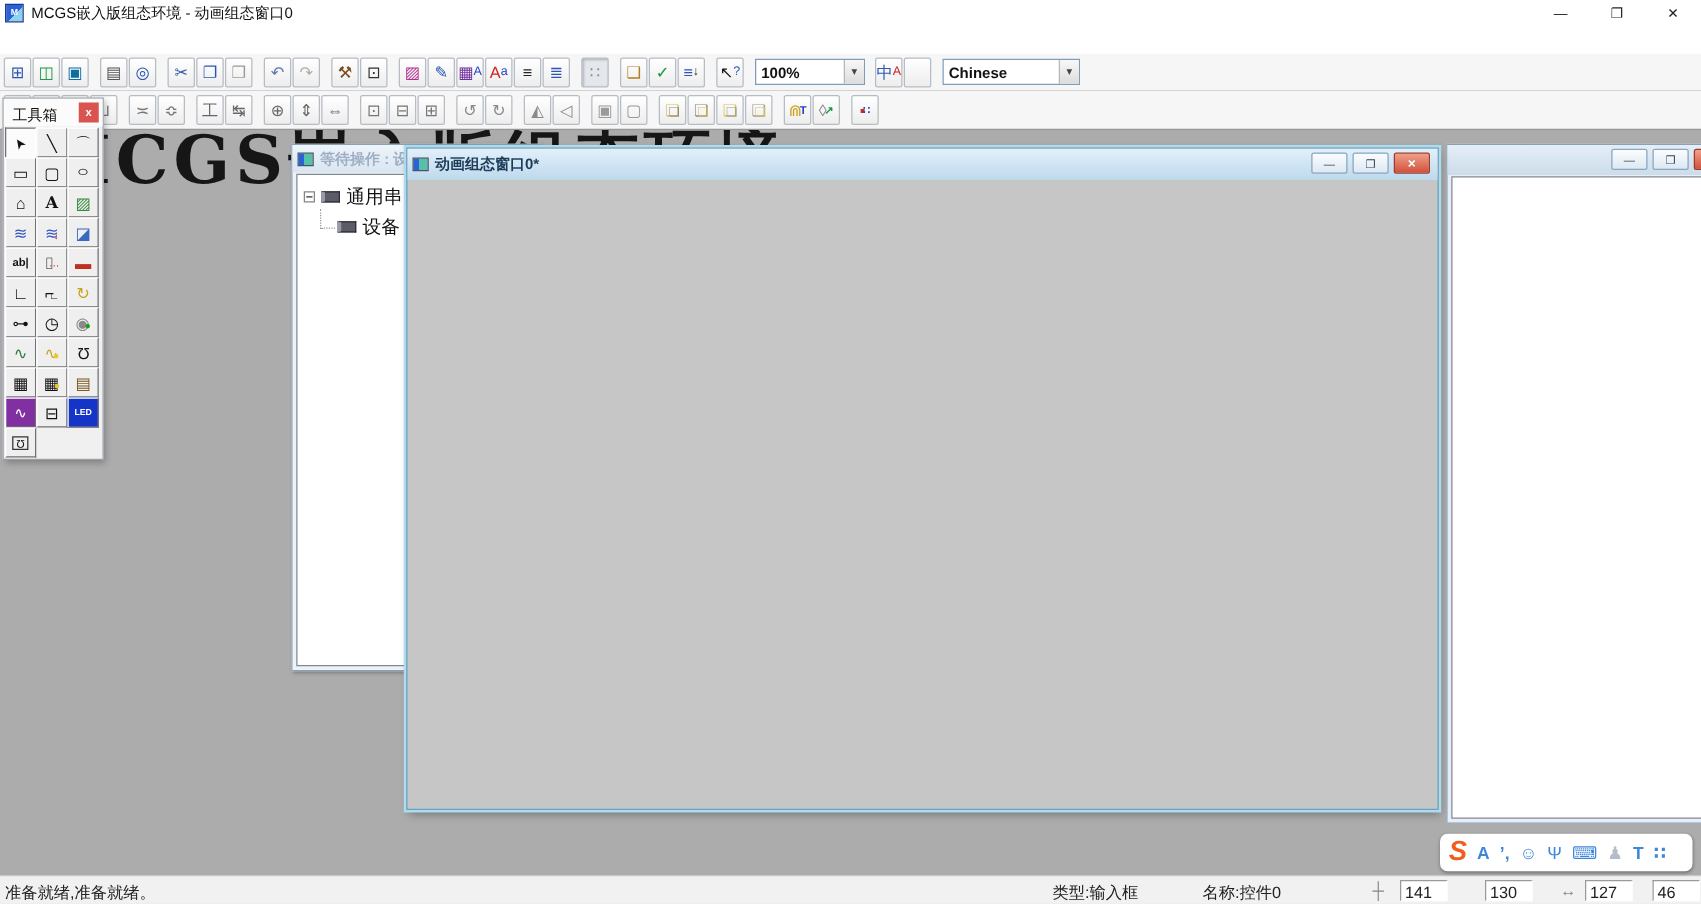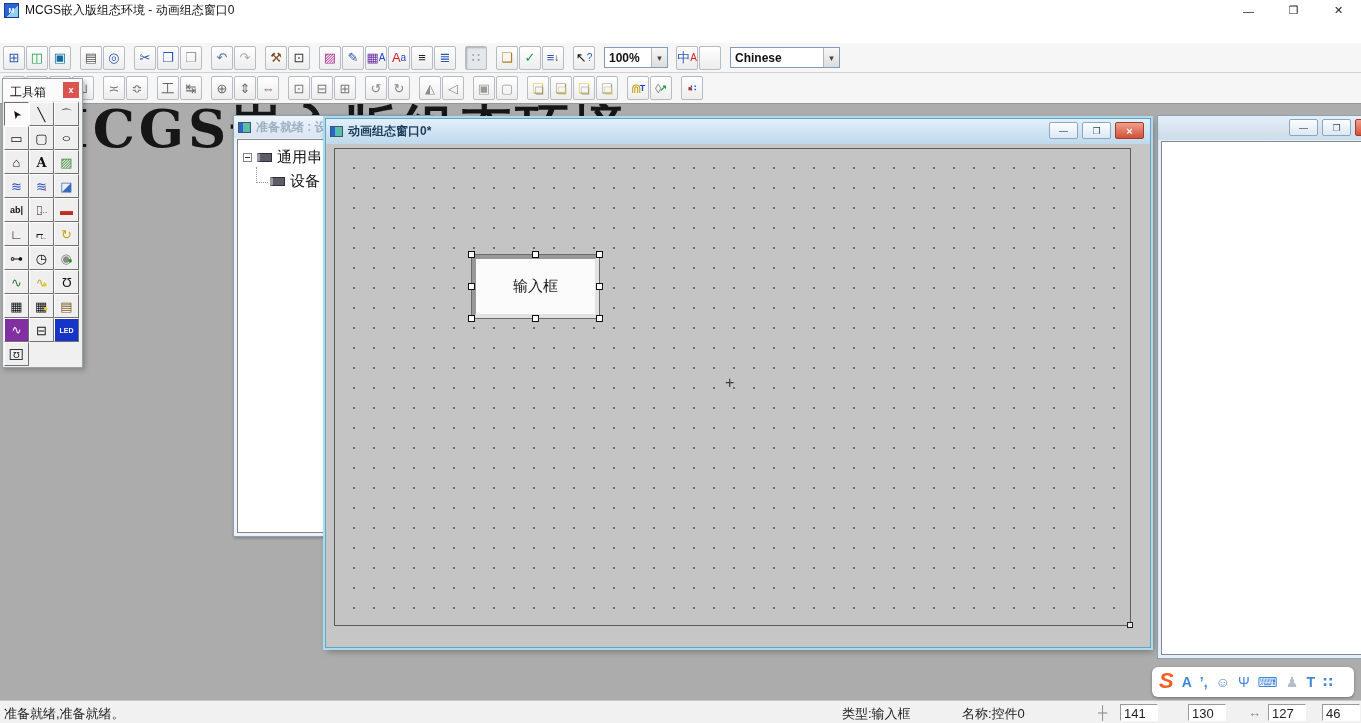--- a/index.html
+++ b/index.html
@@ -26,21 +26,21 @@
 .tbtn{width:22px;height:24px;margin-right:1px;display:inline-flex;align-items:center;justify-content:center;background:linear-gradient(#ffffff,#ededed);border:1px solid #b6bcc4;border-radius:2px;font-size:13px;line-height:1;padding:0}
 .tbtn .g2:empty{display:none}
 .tbtn.gap{margin-left:8px}
 .tbtn.pressed{background:#e4e8ec;box-shadow:inset 1px 1px 2px rgba(0,0,0,.25)}
 .g2{font-size:10px}
 .ly .g2{margin-left:-9px;transform:translateY(3px)}
 .lk .g2{font-size:9px;font-weight:bold;margin-left:-2px}
 .combo{height:21px;background:#fff;border:1px solid #7f9db9;display:flex;align-items:center;margin-left:8px;font-weight:bold;font-size:12px}
 .combo .cval{padding:0 4px;flex:1;white-space:nowrap}
 .combo .carrow{width:16px;height:100%;background:linear-gradient(#f8f8f8,#dcdcdc);border-left:1px solid #b0b8c0;display:flex;align-items:center;justify-content:center;font-size:9px;color:#444}
-.zoomc{width:64px}
+.zoomc{width:88px}
 .langc{width:110px}
 
 
 .mdi{position:absolute;left:0;top:104px;width:1361px;height:596px;background:#acacac;overflow:hidden}
 .splash{position:absolute;left:30px;top:-6px;font-family:"DejaVu Serif","Liberation Serif",serif;font-weight:bold;font-size:53px;line-height:1.15;letter-spacing:4px;color:#161616;white-space:nowrap;z-index:1}
 
 
 .devwin{position:absolute;left:233px;top:11px;width:200px;height:422px;background:#eef2f6;border:1px solid #8aa0b4;box-shadow:1px 1px 3px rgba(0,0,0,.3);z-index:2}
 .wtitle{height:22px;display:flex;align-items:center;padding:0 4px;font-size:12px;font-weight:bold;white-space:nowrap;overflow:hidden}
 .devwin .wtitle{background:linear-gradient(#eef4fa,#d9e5f1);color:#9fb0c4}
@@ -318,21 +318,21 @@
         <span class="g2" style="color: rgb(31, 63, 208);">∷</span>
       </button>
     </div>
 
   <div class="mdi">
     <div class="splash">MCGS嵌入版组态环境</div>
 
     <div class="devwin">
       <div class="wtitle">
         <span class="win-ic"></span>
-        <span>准备就绪 : 设</span>
+        <span>等待操作 : 设</span>
       </div>
       <div class="wbody">
         <div class="tree">
           <div class="trow">
             <span class="expander"></span>
             <span class="chip"></span>
             <span>通用串</span>
           </div>
           <div class="trow">
             <span class="connector"></span>
@@ -369,35 +369,20 @@
               <span class="g1" style="color: rgb(51, 68, 85);">—</span>
             </button>
             <button class="cbtn">
               <span class="g1" style="color: rgb(51, 68, 85);">❐</span>
             </button>
             <button class="cbtn close">
               <span class="g1" style="color: rgb(255, 255, 255);">×</span>
             </button>
           </div>
       </div>
-      <div class="canvas">
-        <div class="inputctl">
-          <span>输入框</span>
-          <span class="h tl"></span>
-          <span class="h tc"></span>
-          <span class="h tr"></span>
-          <span class="h ml"></span>
-          <span class="h mr"></span>
-          <span class="h bl"></span>
-          <span class="h bc"></span>
-          <span class="h br"></span>
-        </div>
-        <span class="cross">+</span>
-        <span class="canvas-handle"></span>
-      </div>
     </div>
   </div>
 
   <div class="toolbox">
     <div class="tbx-head">
       <span>工具箱</span>
       <button class="tbx-close">x</button>
     </div>
     <div class="tbx-grid">
 

